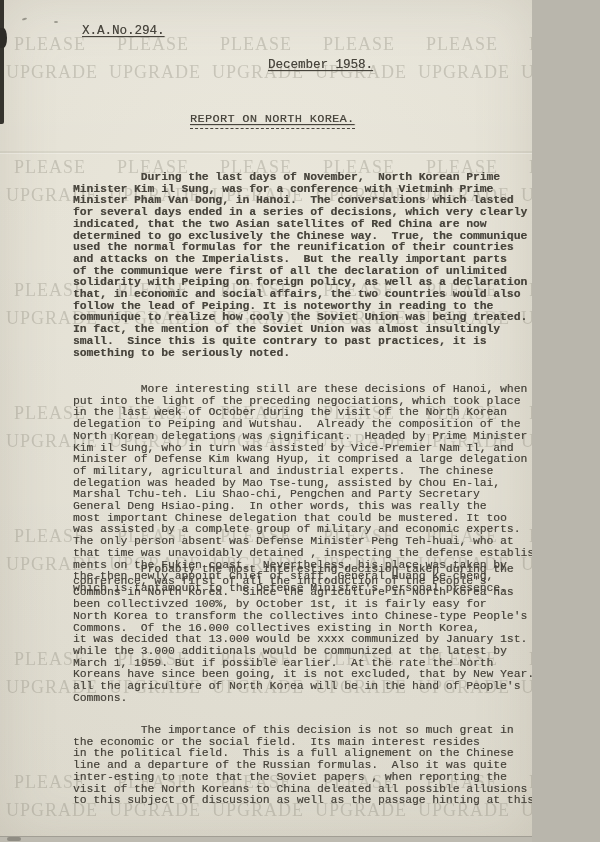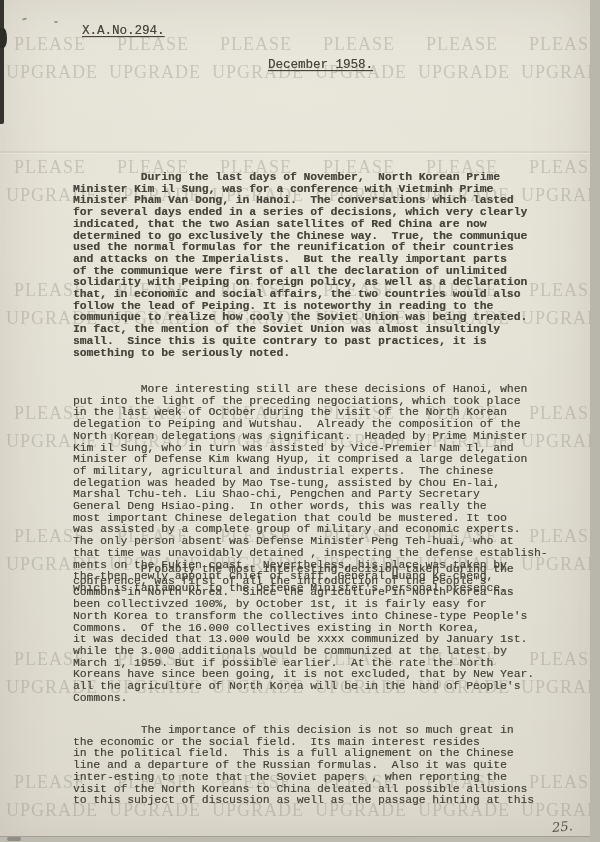--- a/index.html
+++ b/index.html
@@ -2,21 +2,21 @@
 <html style="--paper: #eae7db; --ink: #47443c; --watermark: #8a8779;"><head>
 <meta charset="utf-8">
 <style>
   html,body{margin:0;padding:0;}
   body{
     width:600px;height:842px;overflow:hidden;
     font-family:"Liberation Sans",sans-serif;
     background:#b9b6ac;
   }
   .page{
-    position:relative;width:590px;height:842px;overflow:hidden;
+    position:relative;width:532px;height:842px;overflow:hidden;
     background:var(--paper,#eae7db);
     background-image:
       linear-gradient(180deg, rgba(255,255,255,0.10) 0%, rgba(0,0,0,0.0) 18%, rgba(0,0,0,0.02) 60%, rgba(110,105,90,0.07) 100%),
       radial-gradient(ellipse at 50% 45%, rgba(255,255,255,0.05) 0%, rgba(120,112,95,0.06) 100%);
     box-shadow:inset 0 0 55px rgba(140,132,112,0.22);
   }
   
   #watermark-layer{position:absolute;inset:0;pointer-events:none;}
   .wm{
     position:absolute;
@@ -160,20 +160,21 @@
     </div>
 
   <div class="crease"></div>
   <div class="edge-left"></div>
   <div class="edge-left-blob"></div>
   <div class="speck s1"></div>
   <div class="speck s2"></div>
 
   <div class="typed ref">X.A.No.294.</div>
   <div class="typed date">December 1958.</div>
+  <div class="typed title">REPORT ON NORTH KOREA.</div>
 
   <pre class="typewriter p1">          During the last days of November,  North Korean Prime
 Minister Kim il Sung, was for a conference with Vietminh Prime
 Minister Pham Van Dong, in Hanoi.  The conversations which lasted
 for several days ended in a series of decisions, which very clearly
 indicated, that the two Asian satellites of Red China are now
 determined to go exclusively the Chinese way.  True, the communique
 used the normal formulas for the reunification of their countries
 and attacks on the Imperialists.  But the really important parts
 of the communique were first of all the declaration of unlimited

